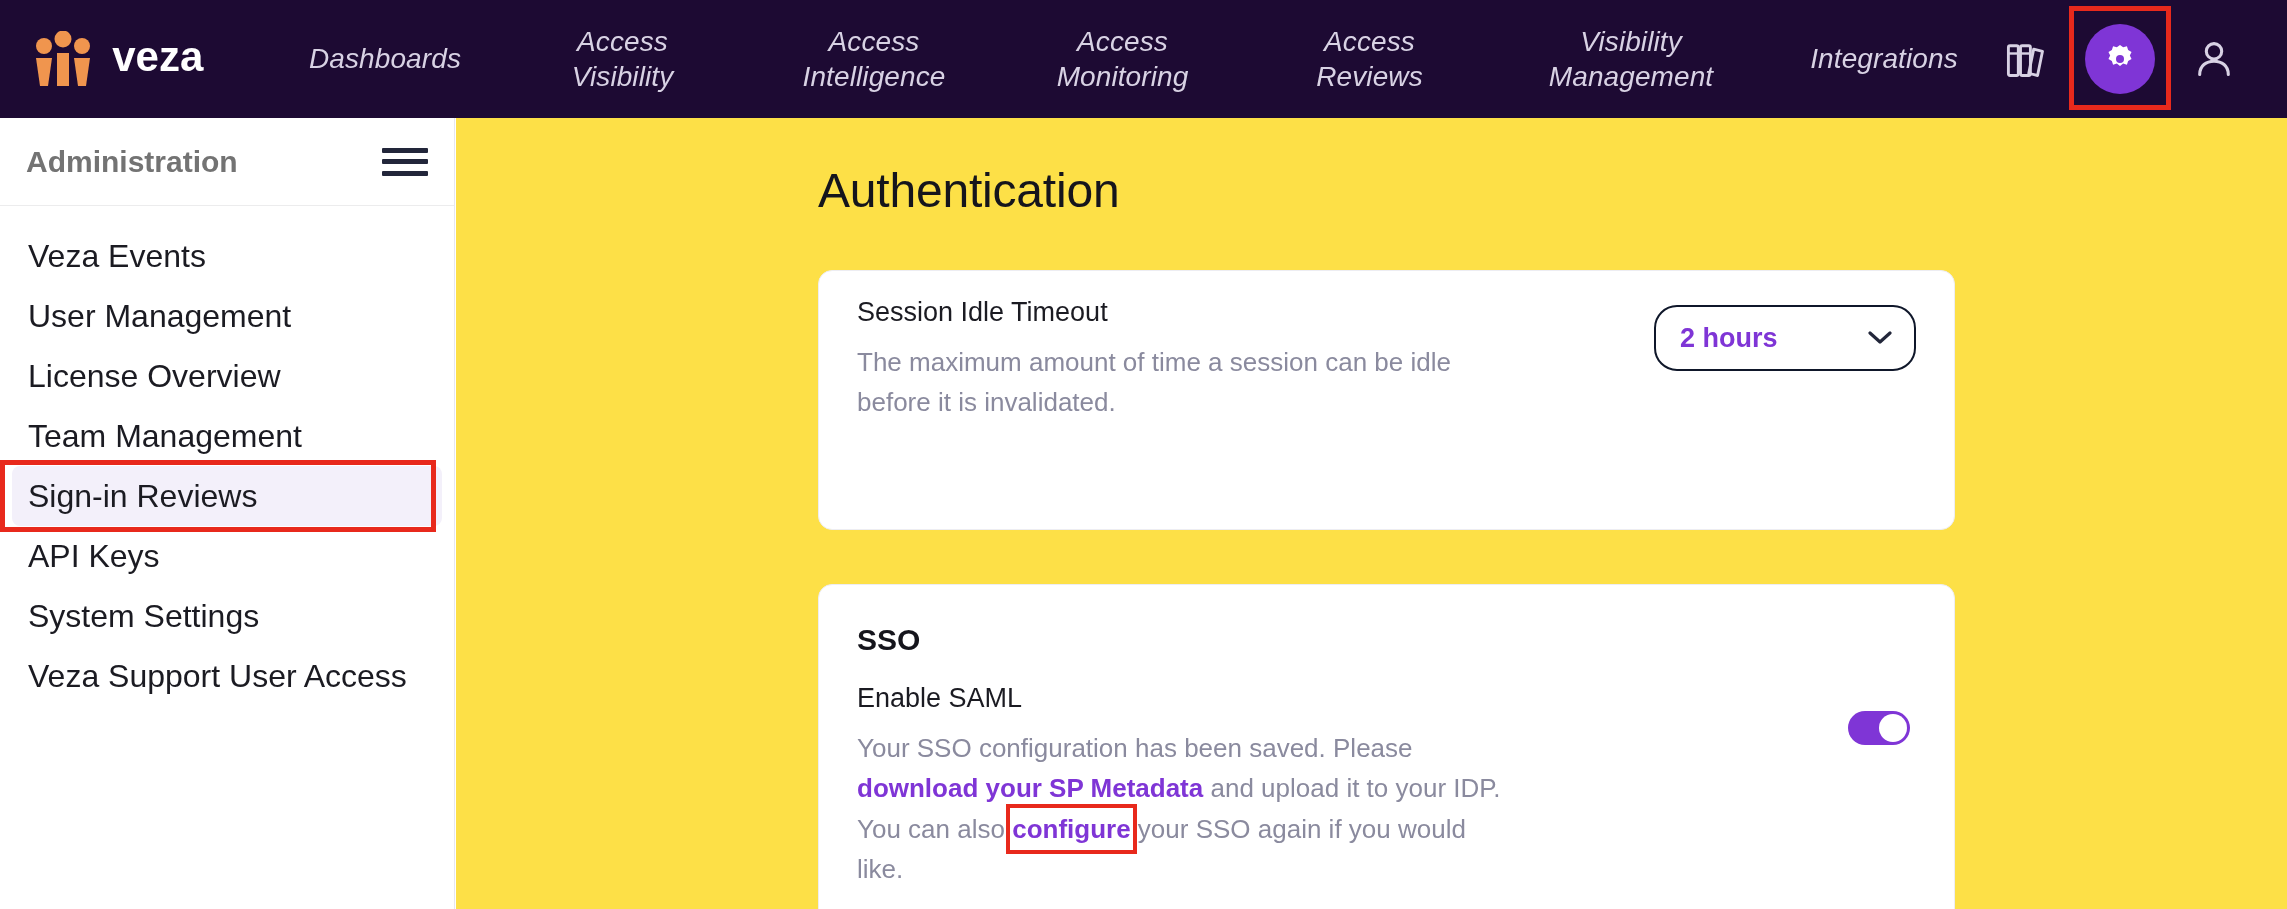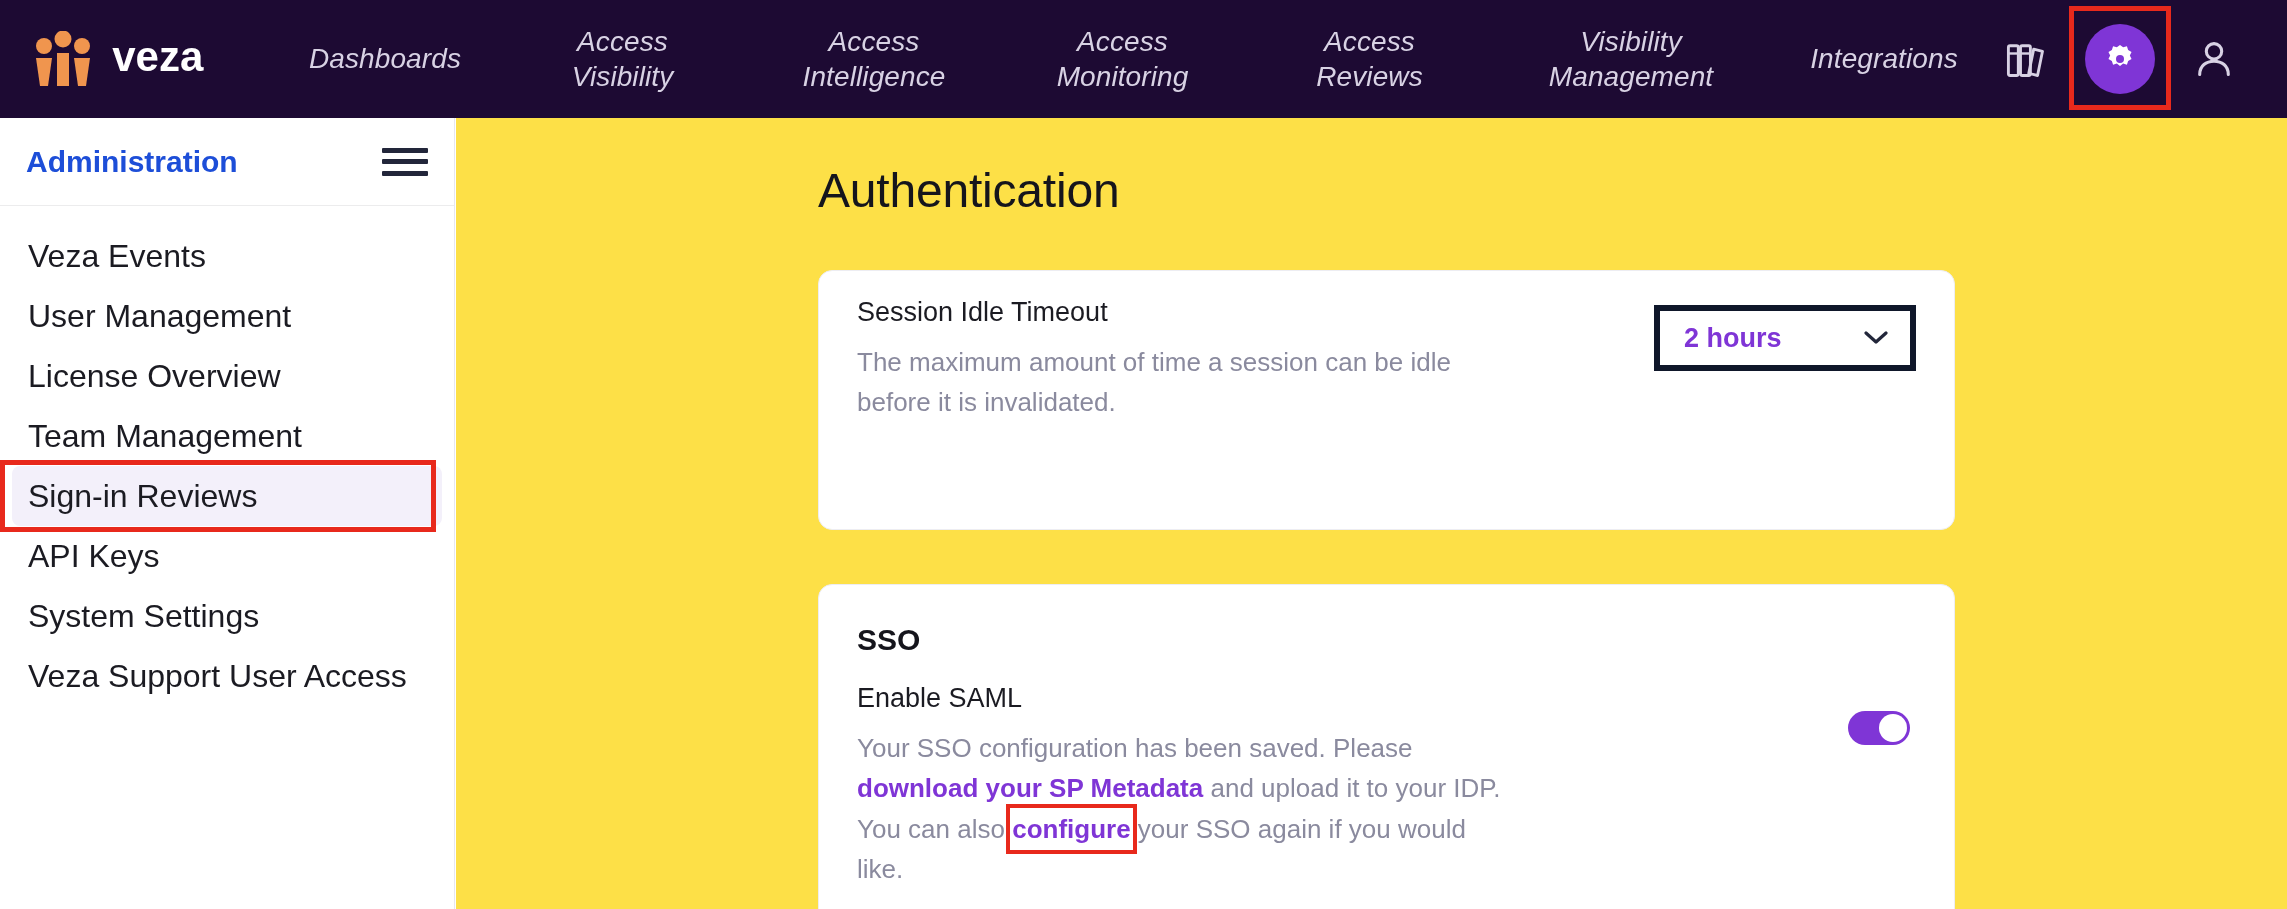--- a/index.html
+++ b/index.html
@@ -102,21 +102,21 @@
     height: 88px;
     display: flex;
     align-items: center;
     justify-content: space-between;
     padding: 0 26px 0 26px;
     border-bottom: 1px solid #ececed;
   }
   .sb-title {
     font-size: 30px;
     font-weight: bold;
-    color: #1d4ed8;
+    color: #737373;
   }
   .hamburger {
     width: 46px; height: 34px;
     display: flex; flex-direction: column; justify-content: space-between;
     cursor: pointer;
     padding: 3px 0;
   }
   .hamburger span {
     display: block;
     height: 5px;
@@ -218,22 +218,22 @@
     position: absolute;
     left: -6px; top: -5px;
     right: -6px; bottom: -5px;
     border: 4px solid #e8291c;
     pointer-events: none;
   }
 
   .select {
     width: 262px;
     height: 66px;
-    border: 6px solid #0f172a;
-    border-radius: 0;
+    border: 2px solid #0f172a;
+    border-radius: 23px;
     display: flex;
     align-items: center;
     justify-content: space-between;
     padding: 0 22px 0 24px;
     background: #ffffff;
     cursor: pointer;
     margin-top: 8px;
     flex: none;
   }
   .select-value {

